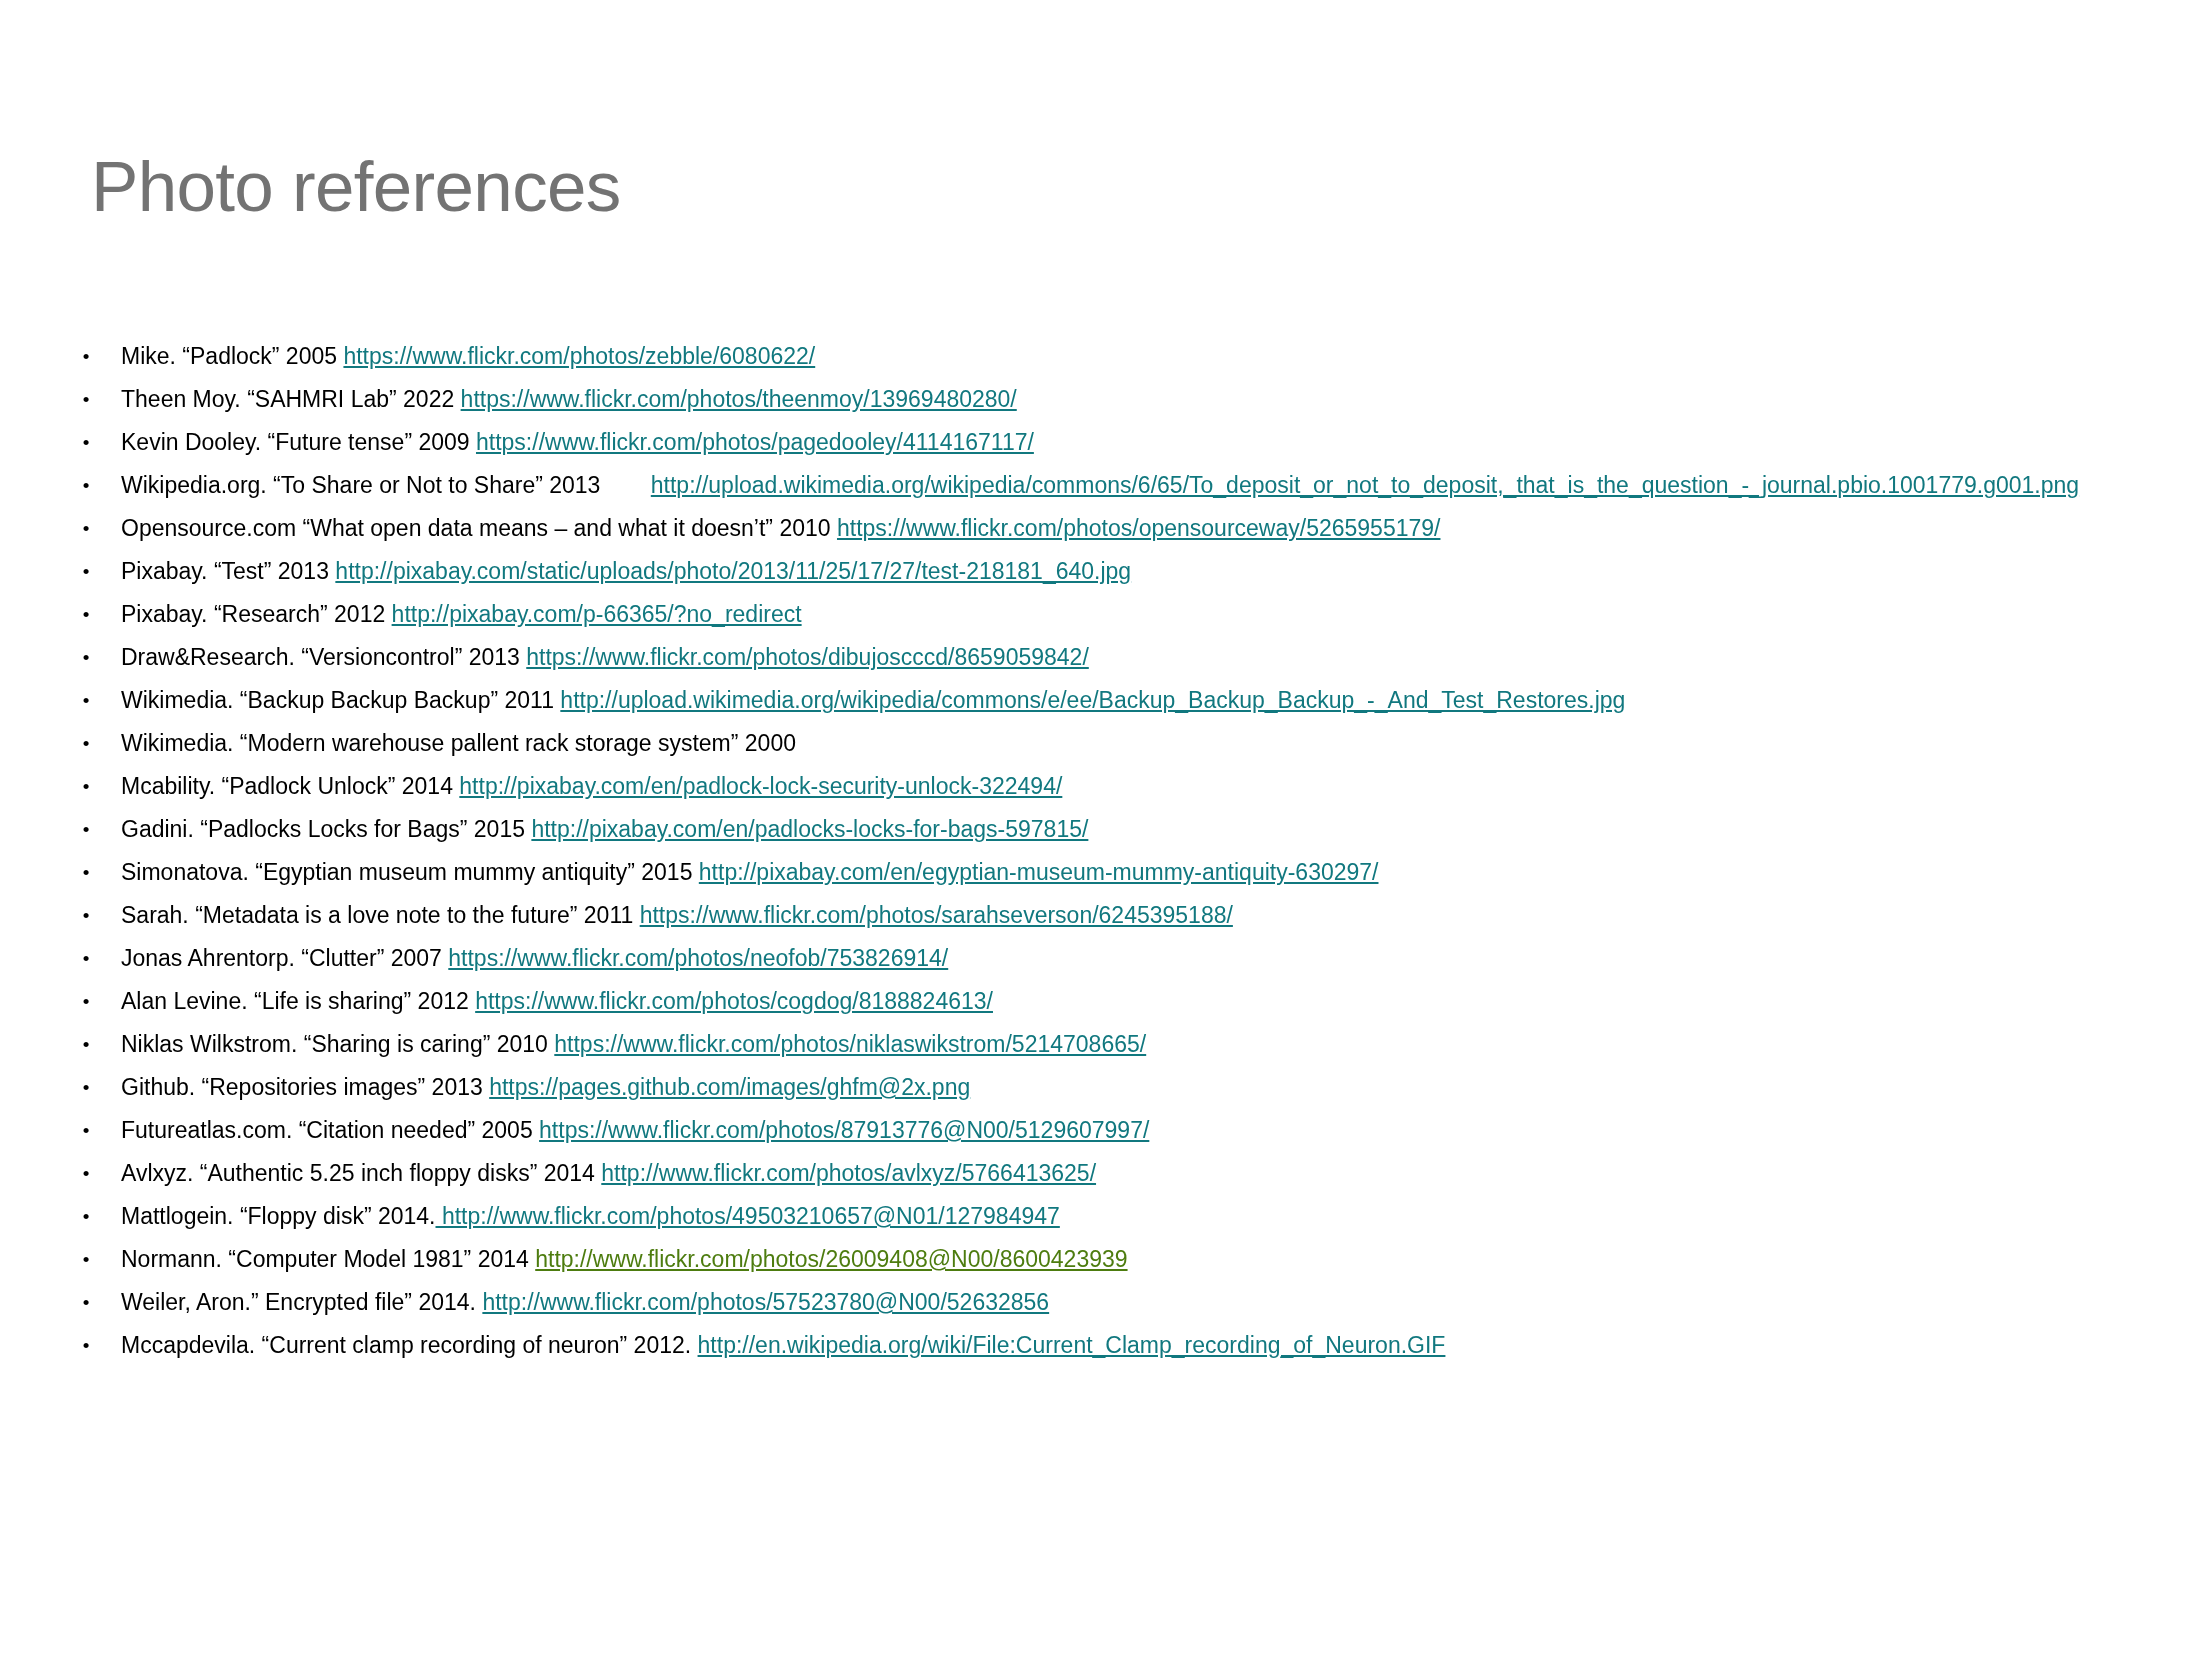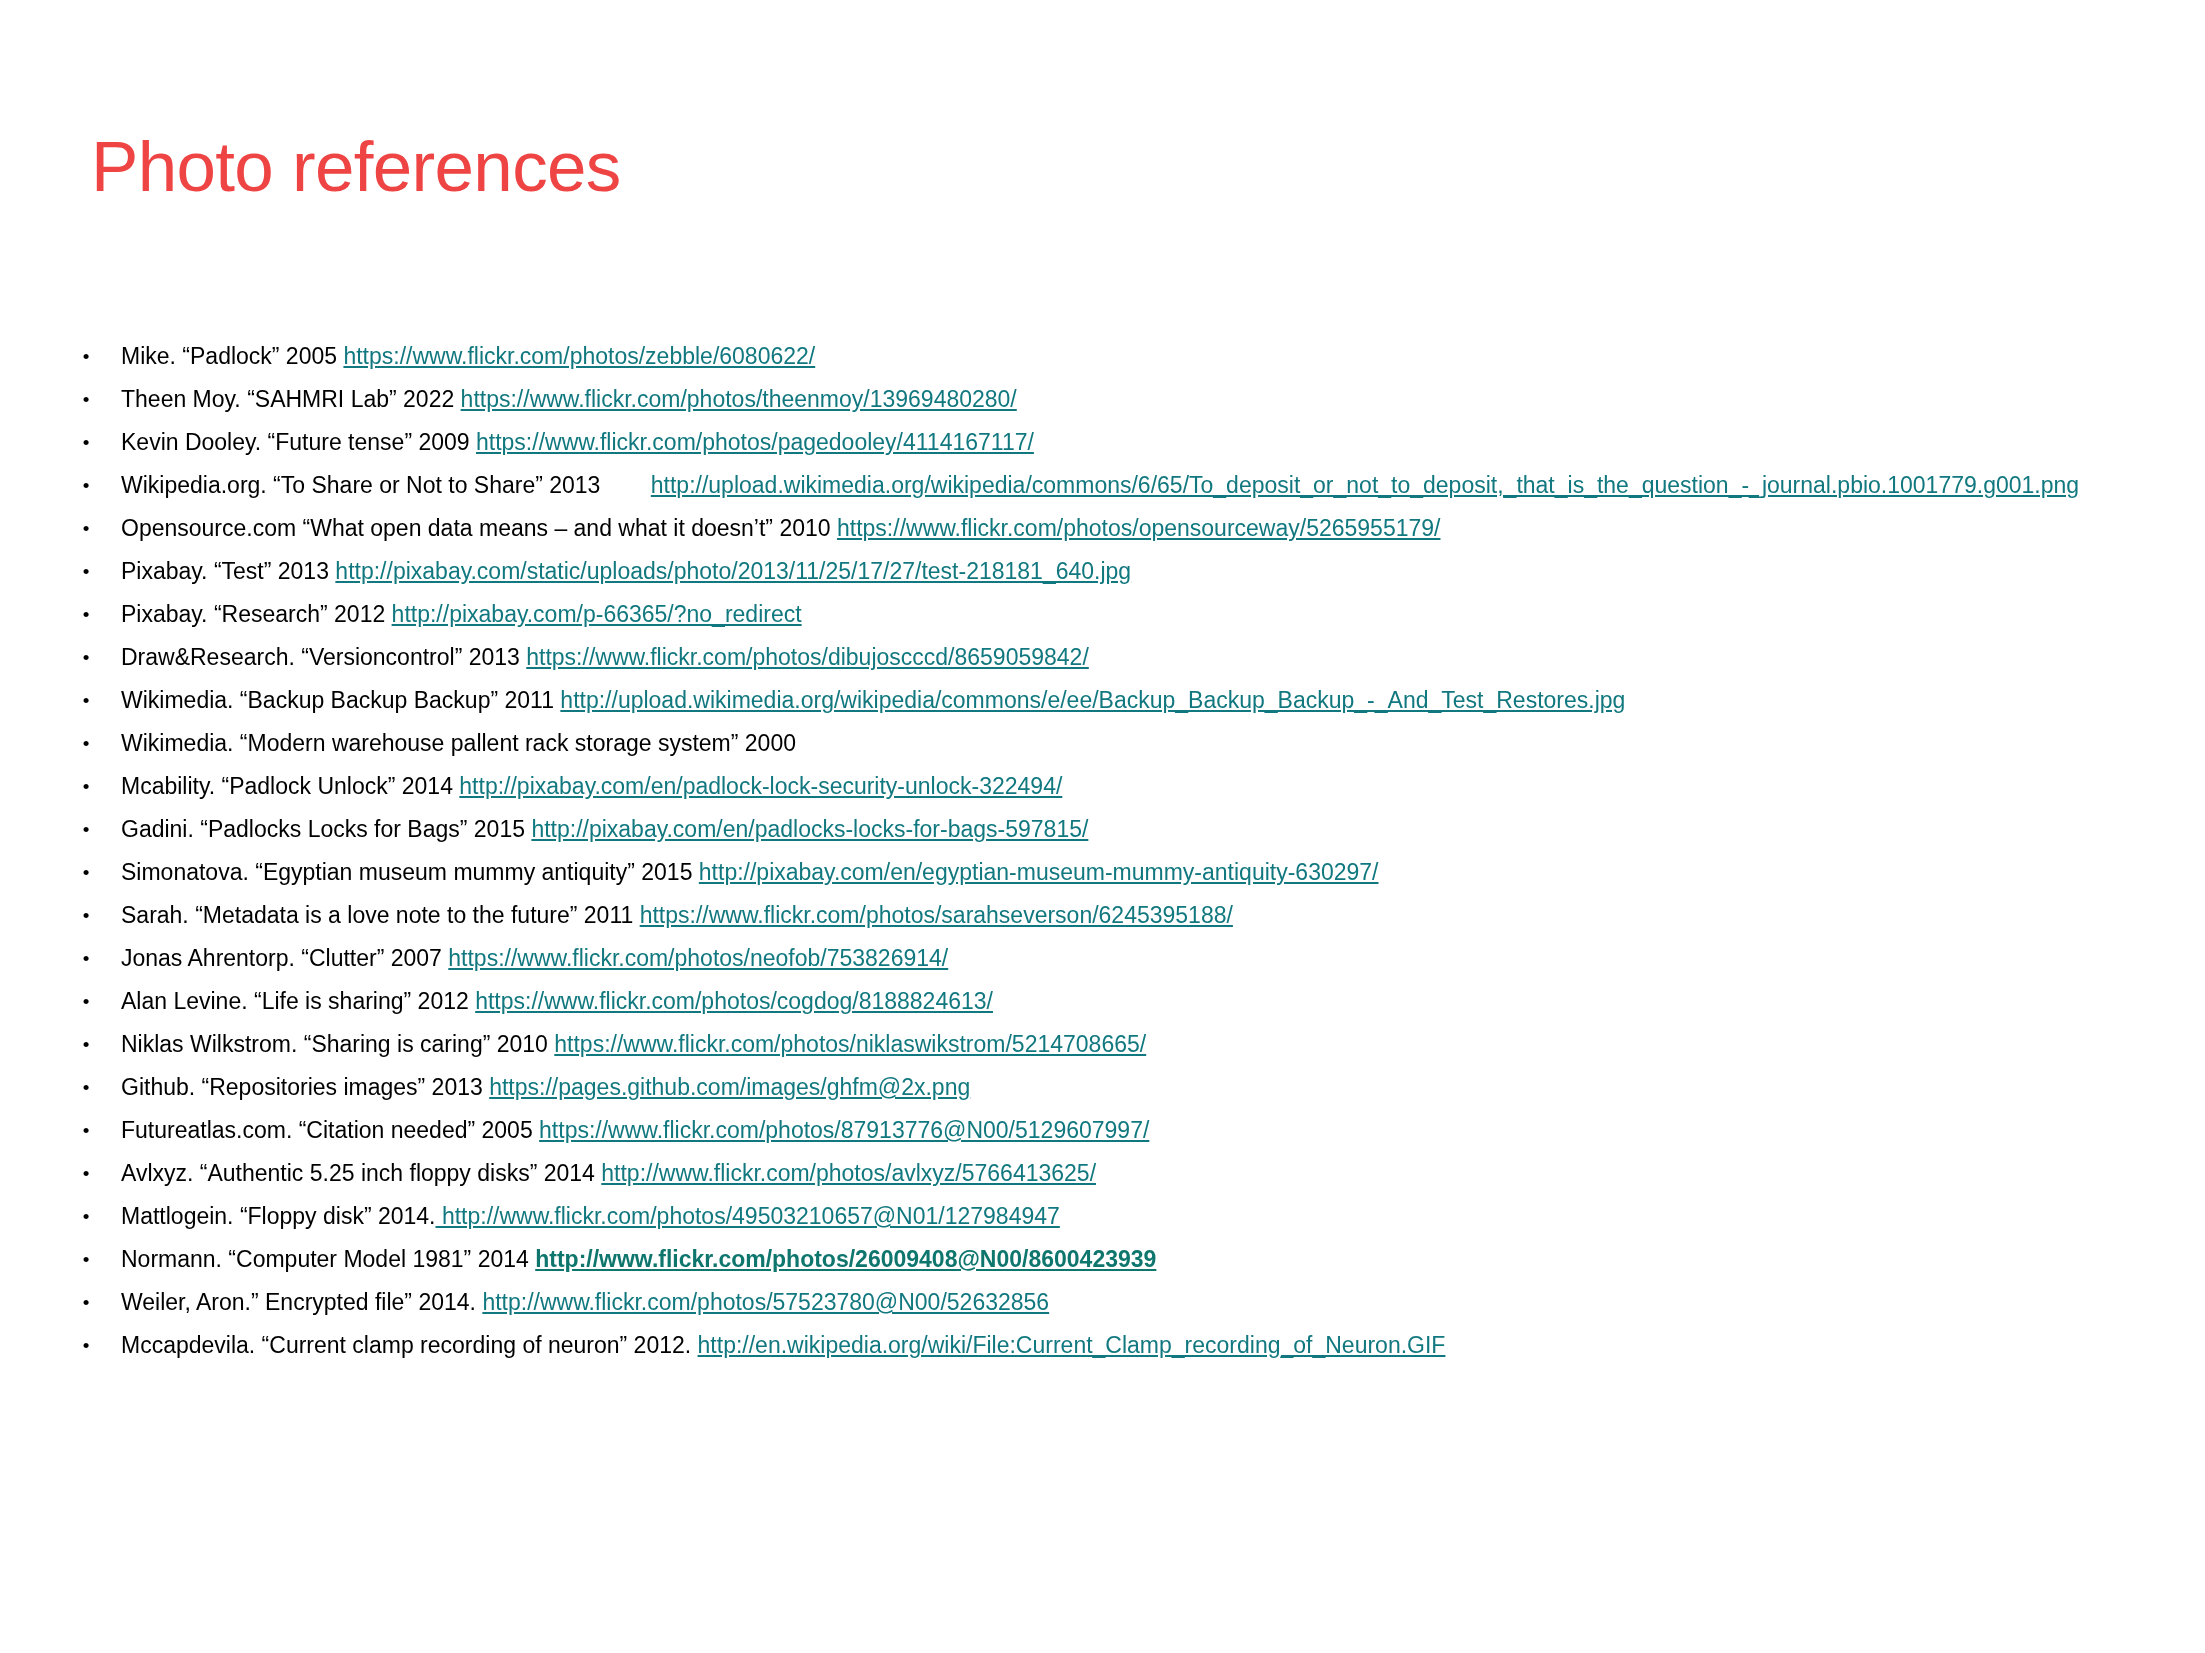--- a/index.html
+++ b/index.html
@@ -16,25 +16,25 @@
   }
   .slide {
     position: relative;
     width: 2205px;
     height: 1654px;
     background: #ffffff;
   }
   .slide-title {
     position: absolute;
     left: 91px;
-    top: 128px;
+    top: 148px;
     font-size: 71px;
     font-weight: normal;
     letter-spacing: -0.7px;
-    color: #ef4444;
+    color: #737373;
     line-height: 1.1;
     font-family: "Liberation Sans", sans-serif;
   }
   .ref-list {
     position: absolute;
     left: 68px;
     top: 335px;
     width: 2110px;
     list-style: none;
     margin: 0;
@@ -61,22 +61,21 @@
   .ref-text {
     display: inline;
   }
   .ref-link {
     color: #11787f;
     text-decoration: underline;
     text-underline-offset: 2.2px;
     word-break: break-all;
   }
   .ref-link.dark {
-    color: #0f766e;
-    font-weight: bold;
+    color: #4d7c0f;
   }
   .justify-block {
     text-align: justify;
     text-justify: inter-word;
   }
   .justify-block .ref-link {
     word-break: normal;
     margin-left: 44px;
   }
 </style>

